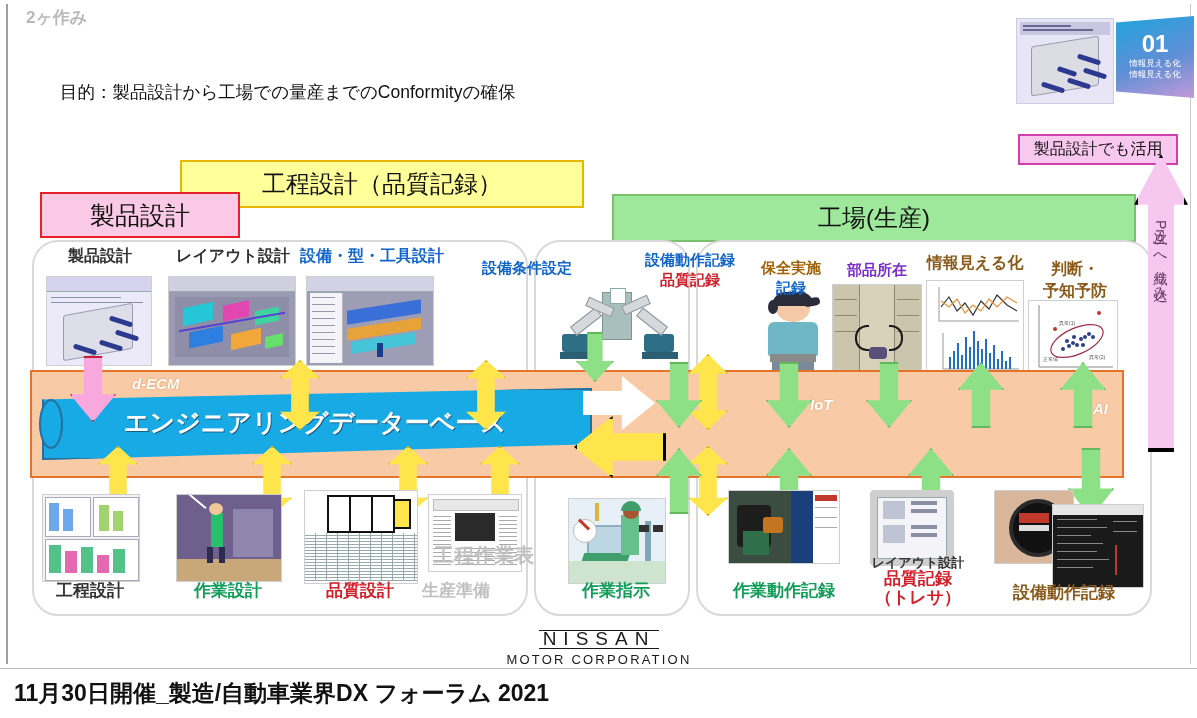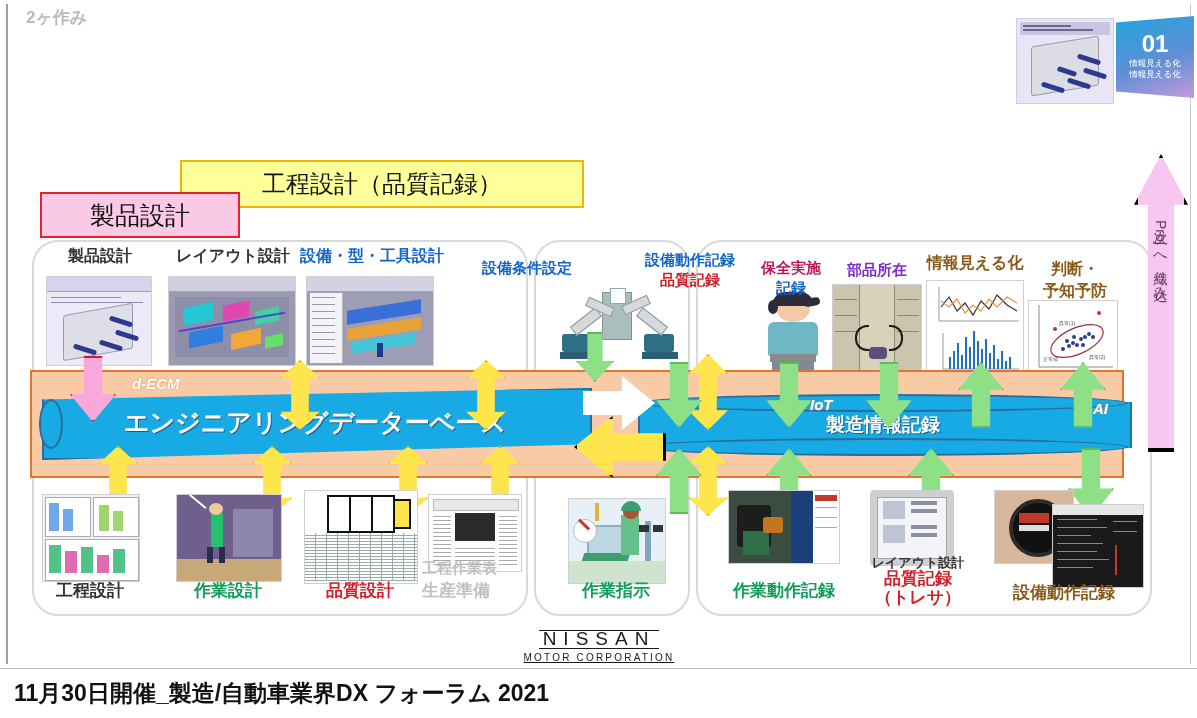--- a/index.html
+++ b/index.html
@@ -101,32 +101,33 @@
   .thumb{position:absolute;border:1px solid #cfcfcf;background:#fff;overflow:hidden;}
   .mw-bar{position:absolute;left:0;right:0;top:0;height:16%;background:#cfd4e8;border-bottom:1px solid #9aa;}
   .mw-line{position:absolute;height:1px;background:#8890a8;}
   .mw-tree{position:absolute;left:2%;top:18%;width:26%;bottom:2%;background:#fff;border-right:1px solid #bbb;}
   .mw-tree i{position:absolute;left:8%;height:1px;width:70%;background:#99a;}
 
   #nissan{left:0;right:0;top:624px;text-align:center;}
   #nissan .n1{font-size:19px;letter-spacing:7px;color:#1a1a1a;position:relative;display:inline-block;}
   #nissan .n1::before,#nissan .n1::after{content:"";position:absolute;left:-4px;right:-4px;height:1px;background:#1a1a1a;}
   #nissan .n1::before{top:2px;} #nissan .n1::after{bottom:1px;}
-  #nissan .n2{font-size:10px;letter-spacing:2.2px;color:#1a1a1a;margin-top:2px;text-decoration:underline;}
+  #nissan .n2{font-size:13px;letter-spacing:2.2px;color:#1a1a1a;margin-top:2px;}
 
   #footer-rule{left:0;top:668px;width:1197px;height:1px;background:#b8b8b8;}
   #footer{left:14px;top:678px;font-size:23px;font-weight:bold;color:#111;white-space:nowrap;}
 </style>
 </head>
 <body>
 
 <div class="slide">
 
   <div class="abs" id="ghost">2ヶ作み</div>
 
+  <div class="abs purpose" id="purpose1">目的：製品設計から工場での量産までのConformityの確保</div>
 
   <div class="abs thumb" id="corner-thumb">
     <div class="bar">
       <i style="left:3px;top:3px;width:48px"></i>
         <i style="left:3px;top:7px;width:70px"></i>
     </div>
     <div id="corner-eng"></div>
     <div class="pin" style="left:60px;top:38px;width:24px"></div>
     <div class="pin" style="left:66px;top:52px;width:24px"></div>
     <div class="pin" style="left:50px;top:62px;width:24px"></div>
@@ -135,23 +136,25 @@
   </div>
 
   <div class="abs" id="badge">
     <div class="num">01</div>
     <div class="sub">
       <div>情報見える化</div>
       <div>情報見える化</div>
     </div>
   </div>
 
+  <div class="abs" id="pinkbox-top">製品設計でも活用</div>
 
   <div class="abs banner" id="banner-process">工程設計（品質記録）</div>
   <div class="abs banner" id="banner-product">製品設計</div>
+  <div class="abs banner" id="banner-factory">工場(生産)</div>
 
   <div class="abs panel" id="panel-left"></div>
   <div class="abs panel" id="panel-mid"></div>
   <div class="abs panel" id="panel-right"></div>
 
   <div class="abs thumb" style="left:38px;top:272px;width:104px;height:88px;background:#eceaf8">
     <div class="mw-bar" style="background:#d6d3ee"></div>
     <div class="mw-line" style="left:4px;top:20px;width:70px"></div>
     <div class="mw-line" style="left:4px;top:25px;width:92px"></div>
     <div style="position:absolute;left:16px;top:32px;width:68px;height:44px;background:#dedee8;border:1px solid #9b9bb0;transform:skewY(-10deg);border-radius:3px"></div>
@@ -284,42 +287,36 @@
   </div>
 
   <div class="abs cap-top" style="left:38px;top:243px;width:108px;font-size:16px;color:#333">製品設計</div>
   <div class="abs cap-top" style="left:158px;top:243px;width:134px;font-size:16px;color:#333">レイアウト設計</div>
   <div class="abs cap-top" style="left:292px;top:243px;width:144px;font-size:16px;color:#1266c9">設備・型・工具設計</div>
   <div class="abs cap-top" style="left:464px;top:256px;width:110px;font-size:15px;color:#1266c9">設備条件設定</div>
 
   <div class="abs cap-top" style="left:626px;top:248px;width:112px;font-size:15px;color:#1266c9">設備動作記録</div>
   <div class="abs cap-top" style="left:634px;top:268px;width:96px;font-size:15px;color:#d2202a">品質記録</div>
 
-  <div class="abs cap-top" style="left:740px;top:256px;width:86px;font-size:15px;color:#be185d">保全実施</div>
+  <div class="abs cap-top" style="left:740px;top:256px;width:86px;font-size:15px;color:#a16207">保全実施</div>
   <div class="abs cap-top" style="left:740px;top:276px;width:86px;font-size:15px;color:#1266c9">記録</div>
 
   <div class="abs cap-top" style="left:824px;top:258px;width:90px;font-size:15px;color:#7a2ec8">部品所在</div>
   <div class="abs cap-top" style="left:912px;top:250px;width:110px;font-size:16px;color:#8a5a1b">情報見える化</div>
   <div class="abs cap-top" style="left:1026px;top:256px;width:82px;font-size:16px;color:#8a5a1b">判断・</div>
   <div class="abs cap-top" style="left:1018px;top:278px;width:98px;font-size:16px;color:#8a5a1b">予知予防</div>
 
   <div class="abs" id="band"></div>
 
   <div class="abs" id="cyl-left">
     <div class="body"></div>
       <div class="cap"></div>
     <div class="lbl">エンジニアリングデーターベース</div>
   </div>
 
-  <div class="abs" id="cyl-right">
-    <div class="body"></div>
-      <div class="bot"></div>
-      <div class="top"></div>
-    <div class="lbl">製造情報記録</div>
-  </div>
 
   <div class="abs band-tag" id="tag-decm">d-ECM</div>
   <div class="abs band-tag" id="tag-iot">IoT</div>
   <div class="abs band-tag" id="tag-ai">AI</div>
 
   <div class="ar ar-dbl-y v-dbl" style="left:272px;top:356px;width:36px;height:66px"></div>
   <div class="ar ar-dbl-y v-dbl" style="left:458px;top:356px;width:36px;height:66px"></div>
   <div class="ar ar-dbl-y v-dbl" style="left:680px;top:350px;width:36px;height:72px"></div>
 
   <div class="ar ar-dbl-y v-dbl" style="left:90px;top:442px;width:36px;height:66px"></div>
@@ -444,21 +441,21 @@
     <div style="position:absolute;left:4px;top:54px;width:52px;height:1px;background:#888"></div>
     <div style="position:absolute;left:4px;top:62px;width:36px;height:1px;background:#888"></div>
     <div style="position:absolute;left:62px;top:40px;width:2px;height:30px;background:#c0392b"></div>
     <div style="position:absolute;left:60px;top:16px;width:24px;height:1px;background:#888"></div>
     <div style="position:absolute;left:60px;top:26px;width:24px;height:1px;background:#888"></div>
   </div>
 
   <div class="abs cap-bot" style="left:30px;top:578px;width:104px;font-size:17px;color:#333">工程設計</div>
   <div class="abs cap-bot" style="left:168px;top:578px;width:104px;font-size:17px;color:#0f9d58">作業設計</div>
   <div class="abs cap-bot" style="left:300px;top:578px;width:104px;font-size:17px;color:#d2202a">品質設計</div>
-  <div class="abs cap-bot" style="left:414px;top:556px;width:112px;font-size:15px;color:#c0c0c0;text-align:left">工程作業表</div>
+  <div class="abs cap-bot" style="left:414px;top:540px;width:112px;font-size:20px;color:#c0c0c0;text-align:right">工程作業表</div>
   <div class="abs cap-bot" style="left:414px;top:578px;width:112px;font-size:17px;color:#c0c0c0;text-align:left">生産準備</div>
   <div class="abs cap-bot" style="left:556px;top:578px;width:104px;font-size:17px;color:#0f9d58">作業指示</div>
   <div class="abs cap-bot" style="left:710px;top:578px;width:132px;font-size:17px;color:#0f9d58">作業動作記録</div>
   <div class="abs cap-bot" style="left:854px;top:552px;width:112px;font-size:13px;color:#333">レイアウト設計</div>
   <div class="abs cap-bot" style="left:854px;top:566px;width:112px;font-size:17px;color:#d2202a">品質記録</div>
   <div class="abs cap-bot" style="left:854px;top:585px;width:112px;font-size:17px;color:#d2202a">（トレサ）</div>
   <div class="abs cap-bot" style="left:990px;top:580px;width:132px;font-size:17px;color:#8a5a1b">設備動作記録</div>
 
   <div class="abs" id="nissan">
     <div class="n1">NISSAN</div>

